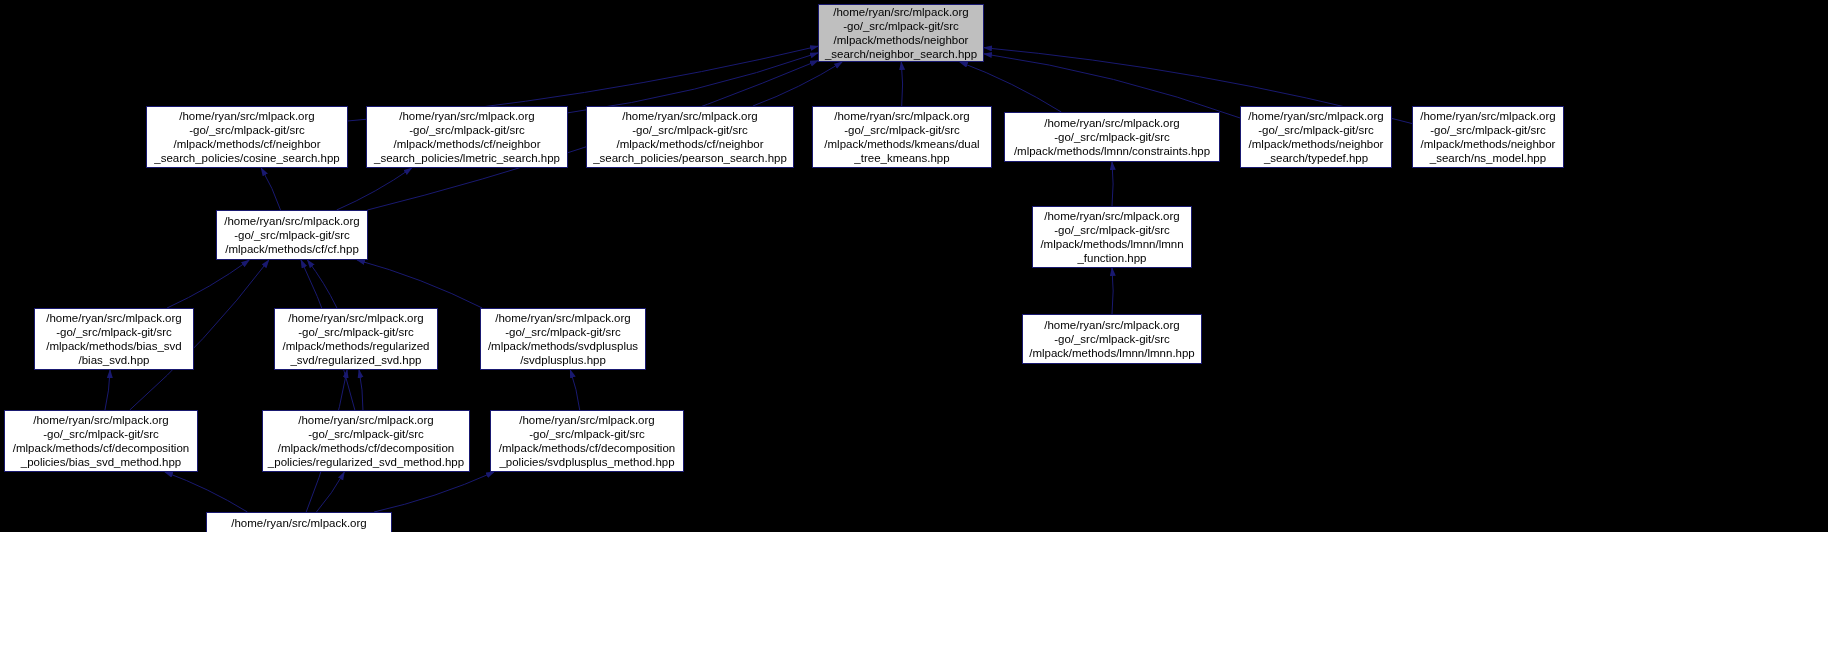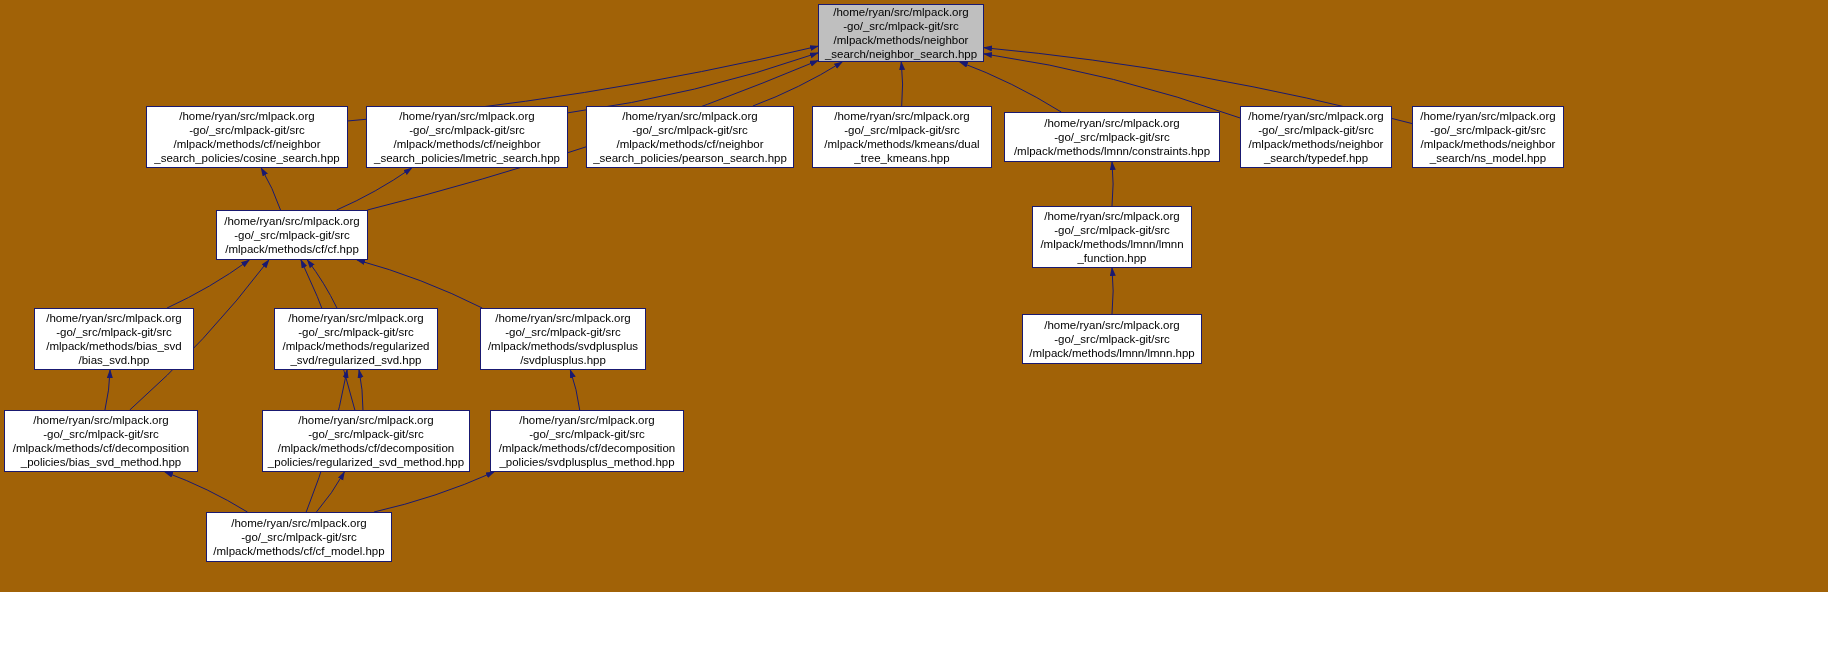--- a/index.html
+++ b/index.html
@@ -3,22 +3,22 @@
 <meta charset="utf-8">
 <style>
   html, body {
     margin: 0;
     padding: 0;
     background: #ffffff;
   }
   #canvas {
     position: relative;
     width: 1828px;
-    height: 592px;
-    background: #a16207;
+    height: 532px;
+    background: #000000;
     overflow: hidden;
     font-family: "Liberation Sans", sans-serif;
   }
   svg.edges {
     position: absolute;
     left: 0;
     top: 0;
     width: 1828px;
     height: 660px;
     pointer-events: none;

